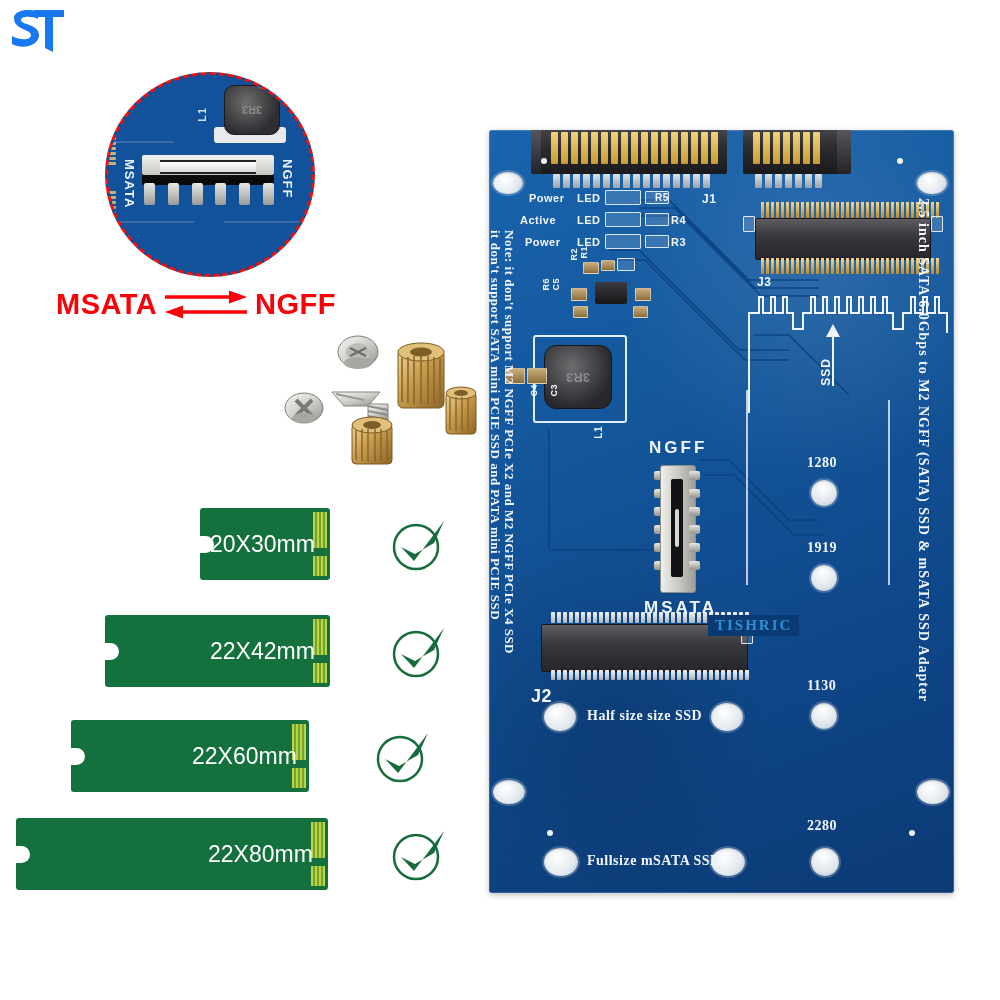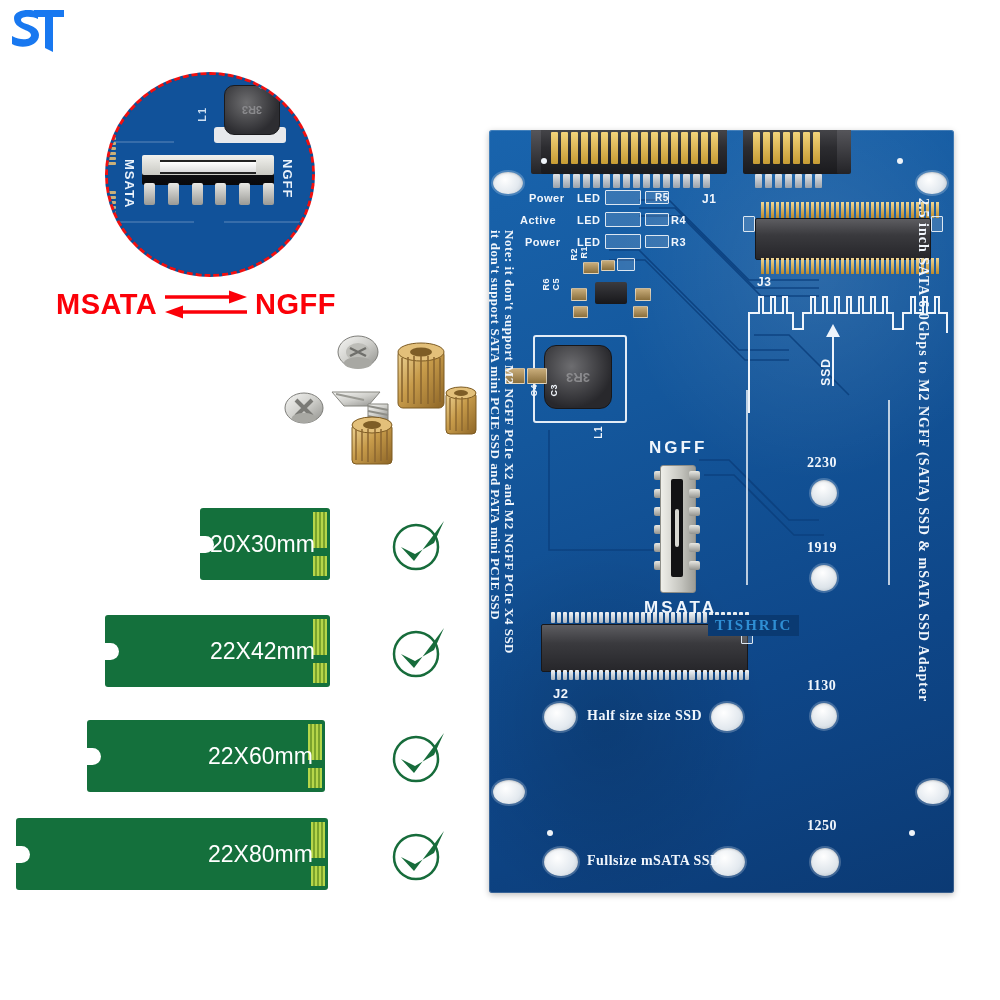--- a/index.html
+++ b/index.html
@@ -306,21 +306,21 @@
   </div>
   <div class="ssdlabel" style="left:105px;">22X42mm</div>
   <div class="tickwrap" style="left:283px;">
     <svg width="62" height="62" viewBox="0 0 62 62" aria-hidden="true">
       <circle cx="28" cy="34" r="22" fill="none" stroke="#176c3b" stroke-width="2.5"></circle>
       <path d="M13 34 L26 48 L56 8 L46 30 L27 41 Z" fill="#176c3b"></path>
     </svg>
   </div>
 </div>
 
-<div class="ssdrow abs" style="left:90px;top:720px;width:445px;">
+<div class="ssdrow abs" style="left:74px;top:720px;width:445px;">
   <div class="ssdcard" style="width:238px;left:-3px;">
     <div class="notch"></div>
     <div class="goldA"></div>
     <div class="gcut"></div>
     <div class="goldB"></div>
   </div>
   <div class="ssdlabel" style="left:118px;">22X60mm</div>
   <div class="tickwrap" style="left:298px;">
     <svg width="62" height="62" viewBox="0 0 62 62" aria-hidden="true">
       <circle cx="28" cy="34" r="22" fill="none" stroke="#176c3b" stroke-width="2.5"></circle>
@@ -688,28 +688,28 @@
       <i style="height:10px"></i>
       <i style="height:10px"></i>
     <i style="height:10px"></i>
       <i style="height:10px"></i>
       <i style="height:10px"></i>
       <i style="height:10px"></i>
     <i style="height:10px"></i>
       <i style="height:10px"></i>
   </div>
   <div class="smdw" style="left:252px;top:494px;width:10px;height:18px;"></div>
-  <div class="pcbtext sans" style="left:64px;top:556px;font-size:13px;">J2</div>
+  <div class="pcbtext sans" style="left:42px;top:556px;font-size:18px;">J2</div>
 
   <div id="tishric">TISHRIC</div>
 
-  <div class="pcbtext" style="left:318px;top:325px;font-size:14px;">2230</div>
+  <div class="pcbtext" style="left:318px;top:325px;font-size:14px;">1280</div>
   <div class="pcbtext" style="left:318px;top:410px;font-size:14px;">1919</div>
   <div class="pcbtext" style="left:318px;top:548px;font-size:14px;">1130</div>
-  <div class="pcbtext" style="left:318px;top:688px;font-size:14px;">1250</div>
+  <div class="pcbtext" style="left:318px;top:688px;font-size:14px;">2280</div>
 
   <div class="pcbtext" style="left:98px;top:578px;font-size:14px;">Half size   size SSD</div>
   <div class="pcbtext" style="left:98px;top:723px;font-size:14px;">Fullsize   mSATA SSD</div>
 
   <div class="pcbtext vert" style="left:426px;top:68px;font-size:14px;letter-spacing:1px;">2.5 inch SATA 6.0Gbps to M2 NGFF (SATA) SSD &amp; mSATA SSD Adapter</div>
 
   <div class="pcbtext vert" style="left:12px;top:100px;font-size:13px;letter-spacing:.5px;">Note: it don't support M2 NGFF PCIe X2 and M2 NGFF PCIe X4 SSD</div>
   <div class="pcbtext vert" style="left:-2px;top:100px;font-size:13px;letter-spacing:.5px;">it don't support SATA mini PCIE SSD and PATA mini PCIE SSD</div>
 </div>
 

